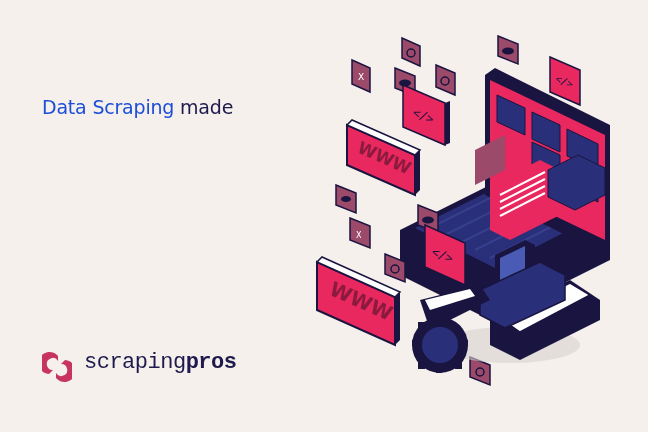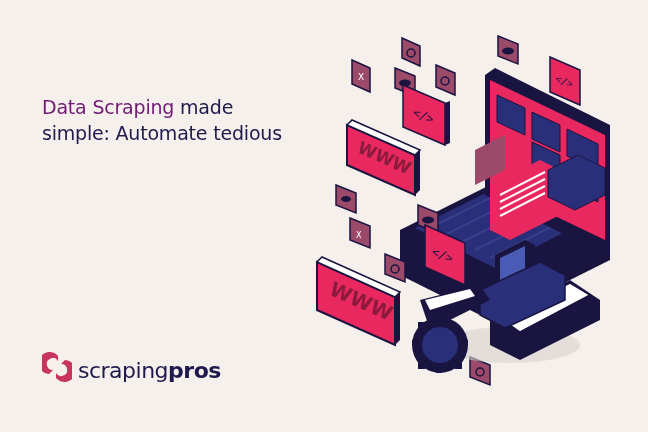--- a/index.html
+++ b/index.html
@@ -1,30 +1,30 @@
 <!DOCTYPE html>
 <html><head>
 <meta charset="utf-8">
 <style>
   html,body{margin:0;padding:0;}
   body{width:648px;height:432px;background:#f5f0ec;position:relative;overflow:hidden;font-family:"DejaVu Sans","Liberation Sans",sans-serif;}
   .headline{position:absolute;left:42px;top:94px;width:300px;font-size:19px;line-height:26px;font-weight:500;color:#1e1a4d;letter-spacing:-0.2px;}
-  .headline .hl{color:#701a75;}
-  .logo{position:absolute;left:42px;top:352px;display:flex;align-items:flex-end;gap:6px;}
+  .headline .hl{color:#1d4ed8;}
+  .logo{position:absolute;left:42px;top:352px;display:flex;align-items:flex-start;gap:12px;font-family:Liberation Mono, monospace;}
   .logo-mark{width:30px;height:30px;}
   .logo-text{font-size:22px;color:#1e1a4d;letter-spacing:-0.5px;line-height:1;}
   .logo-text b{font-weight:700;}
   .illus{position:absolute;left:300px;top:20px;width:330px;height:400px;}
 </style>
 </head>
 <body>
 
 <div class="headline">
   <span class="hl">Data Scraping</span><span> made</span><br>
-  <span>simple: Automate tedious</span><br>
+  <br>
 </div>
 
 <div class="logo">
   <svg class="logo-mark" viewBox="0 0 30 30">
     <path d="M16 4 A11 11 0 1 0 7 22 L11 18 A6 6 0 1 1 16 9 Z" fill="#c7355f"></path>
     <path d="M14 26 A11 11 0 1 0 23 8 L19 12 A6 6 0 1 1 14 21 Z" fill="#c7355f"></path>
   </svg>
   <span class="logo-text"><span>scraping</span><b>pros</b></span>
 </div>
 

